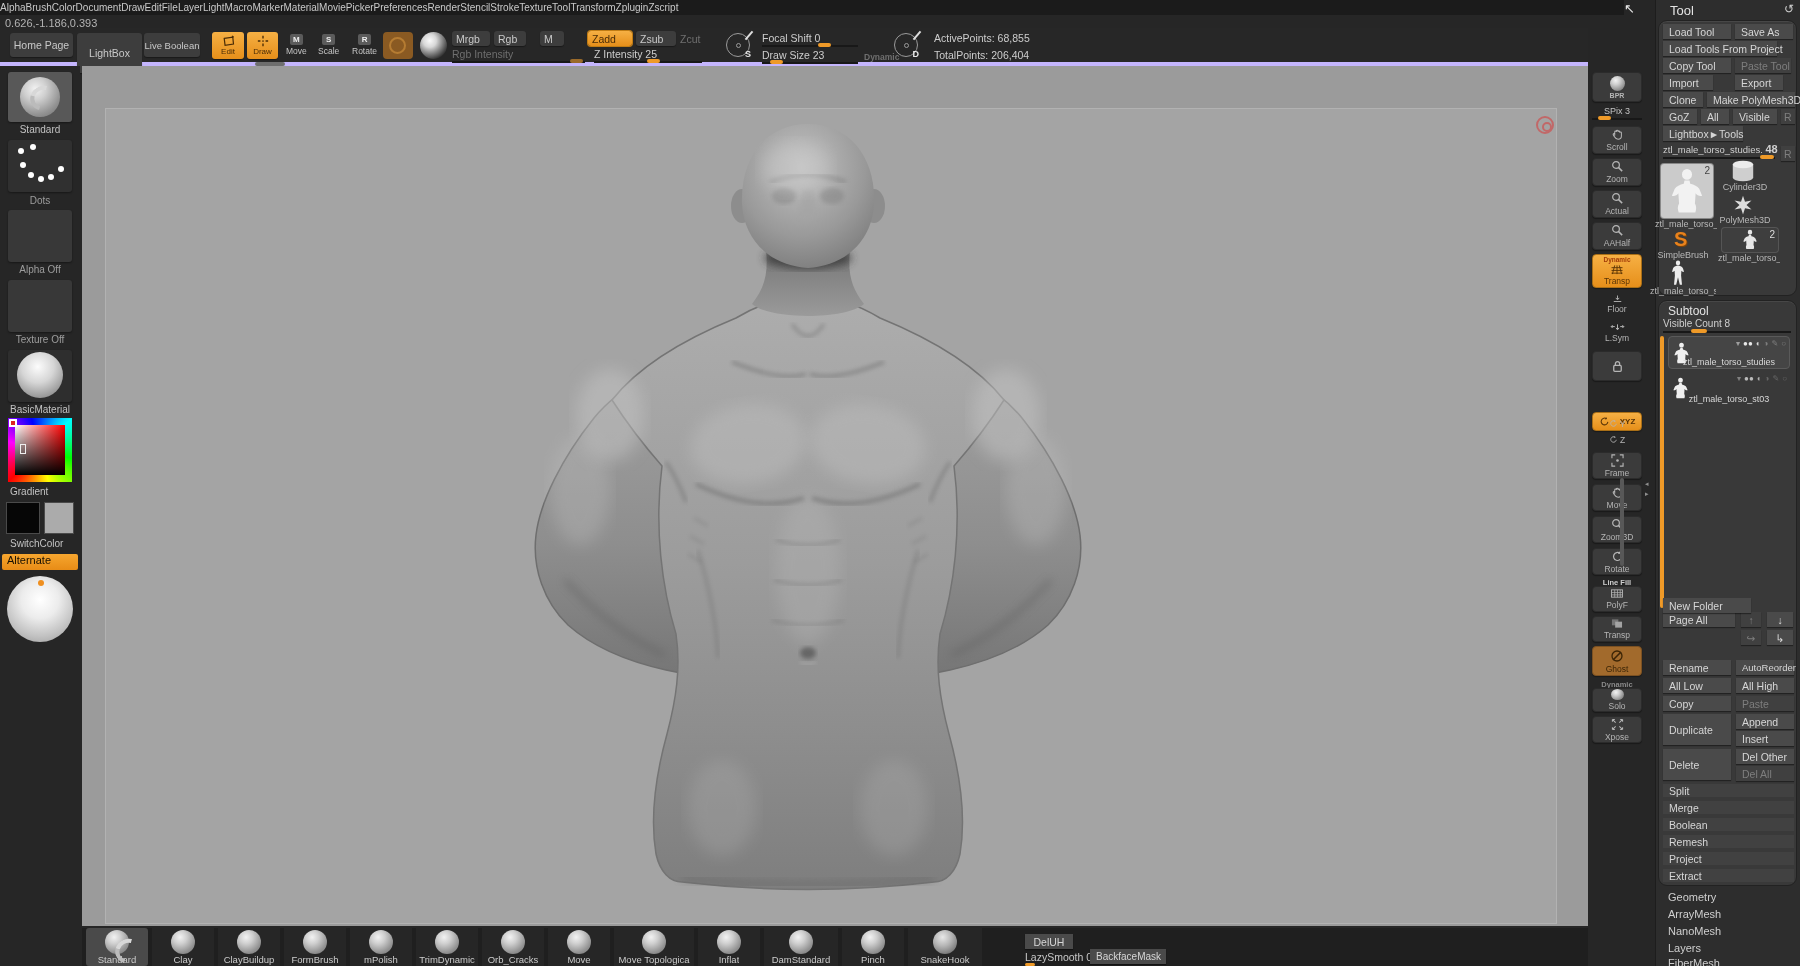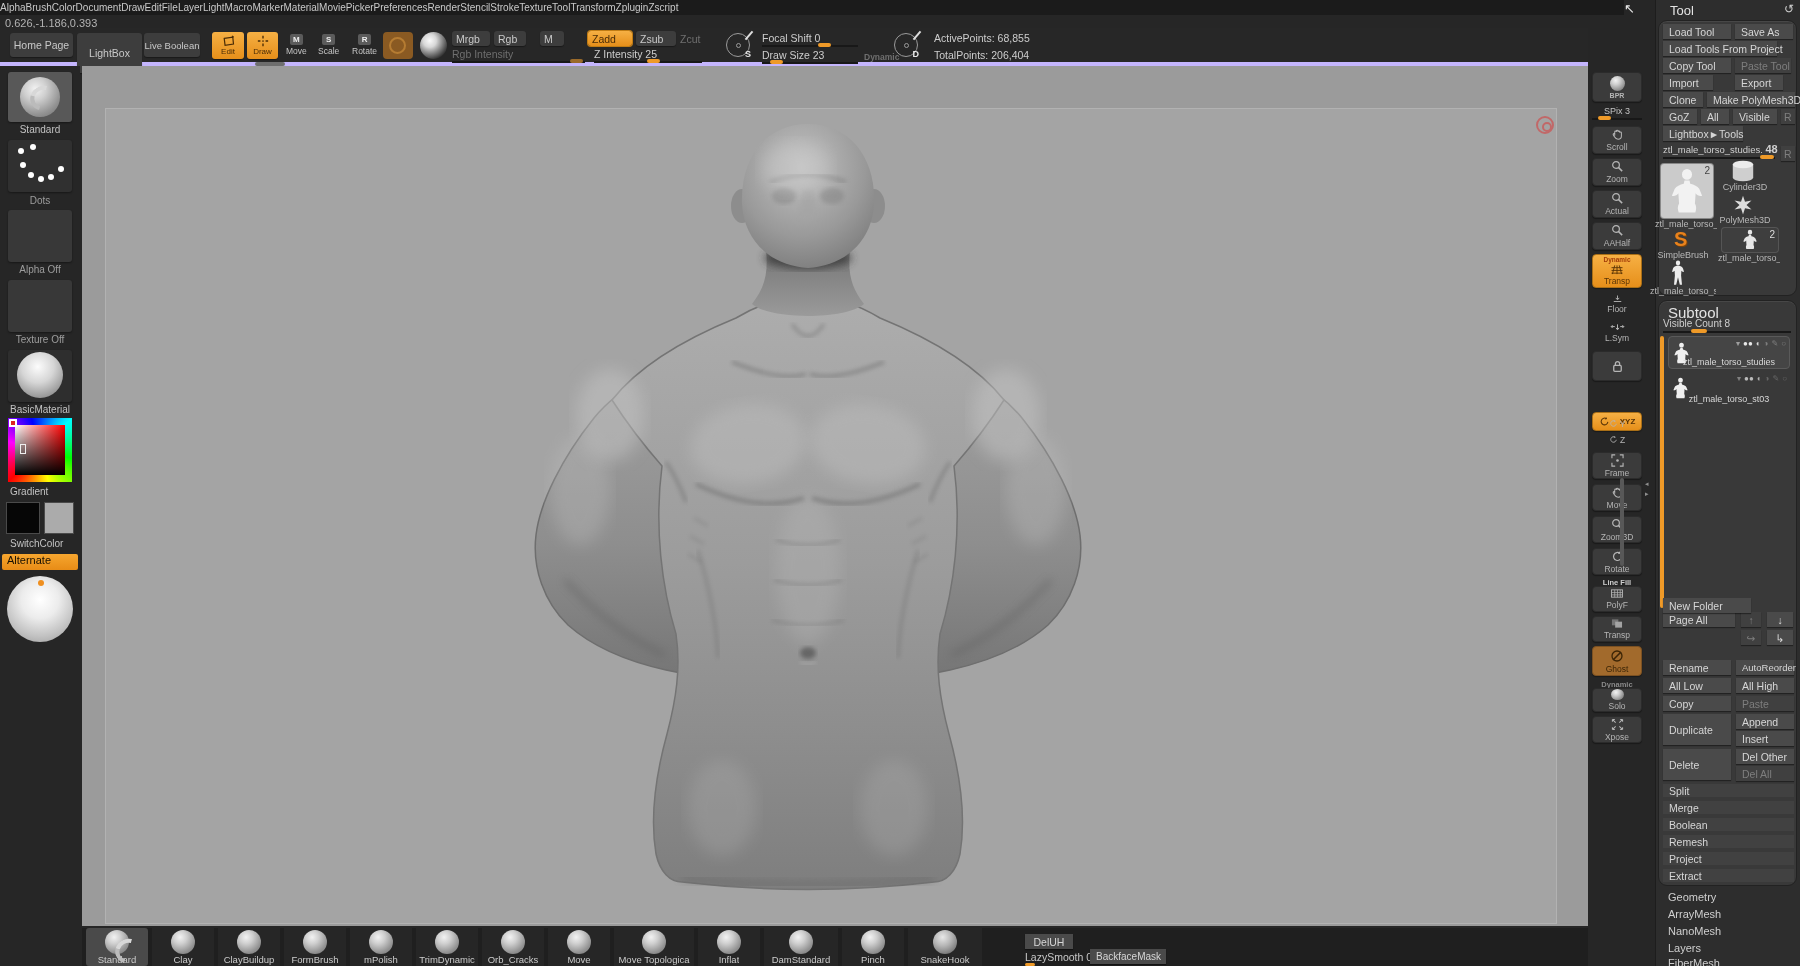--- a/index.html
+++ b/index.html
@@ -561,21 +561,21 @@
 <div class="plabel" style="left:1718px;top:253px;width:62px">ztl_male_torso_s</div>
 
 <div class="abs" style="left:1670px;top:260px">
   <svg class="ic" width="16" height="26" style="color:#ececec">
       <use href="#i-figure"></use>
     </svg>
 </div>
 <div class="plabel" style="left:1650px;top:286px;width:66px">ztl_male_torso_st</div>
 
 <div class="traybox" style="left:1658px;top:300px;width:139px;height:586px"></div>
-<div class="ptitle" style="left:1668px;top:304px;font-size:15px">Subtool</div>
+<div class="ptitle" style="left:1668px;top:304px;font-size:12px">Subtool</div>
 <div class="abs" style="left:1663px;top:318px;font-size:10px;color:#cfcfcf">Visible Count 8</div>
 <div class="track" style="left:1663px;top:331px;width:128px"></div>
 <div class="handle" style="left:1691px;top:329px;width:16px"></div>
 
 <div class="orangestrip"></div>
 
 <div class="subrow sel" style="top:336px">
   <svg class="ic" width="17" height="24" style="position:absolute;left:4px;top:4px;color:#efefef">
       <use href="#i-torso"></use>
     </svg>

